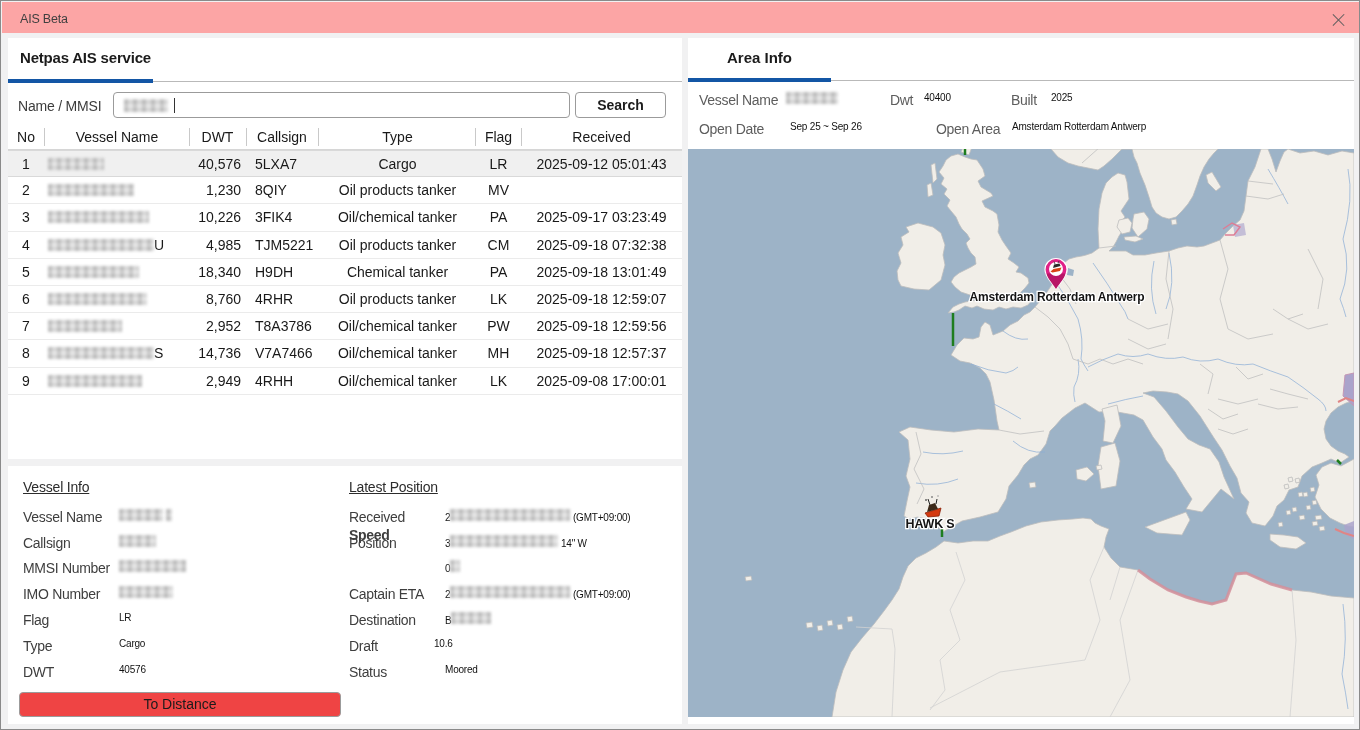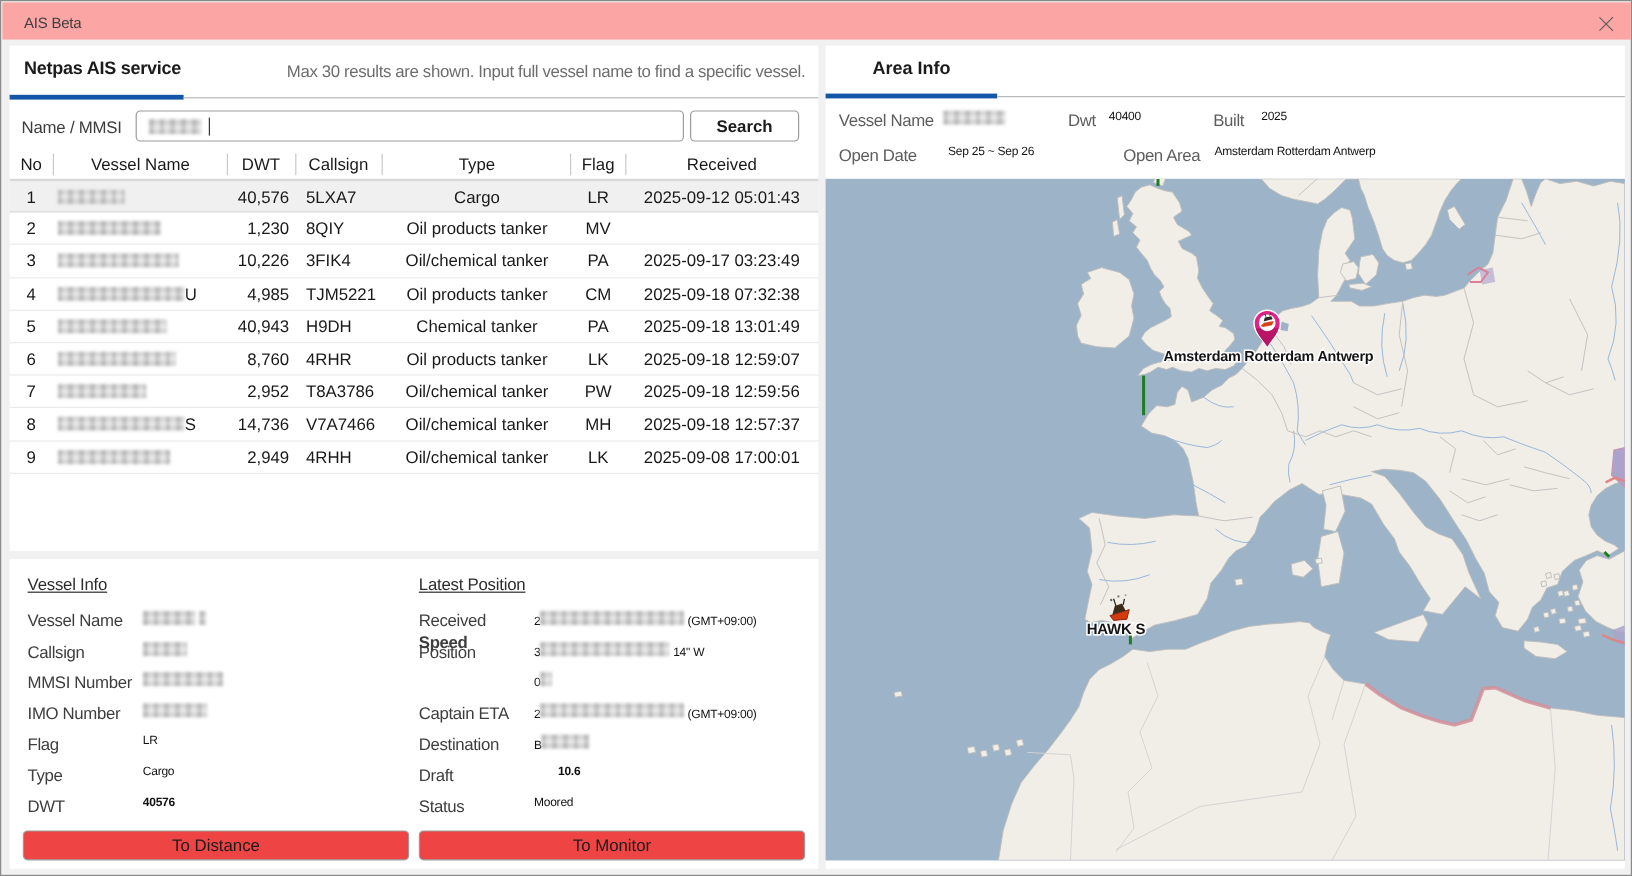--- a/index.html
+++ b/index.html
@@ -74,21 +74,20 @@
 <div id="win">
   <div id="titlebar">
       <span id="titletext">AIS Beta</span>
       <span id="closex"></span>
     </div>
   <div class="panel" id="pLeftTop"></div>
   <div class="panel" id="pLeftBot"></div>
   <div class="panel" id="pRight"></div>
 
   <div id="tabTitle">Netpas AIS service</div>
-  <div id="subTitle">Max 30 results are shown. Input full vessel name to find a specific vessel.</div>
   <div id="blueLine1"></div>
     <div id="grayLine1"></div>
 
   <div id="lblName">Name / MMSI</div>
   <div id="inpName">
       <span class="blur" id="inpBlur"></span>
       <span id="cursor"></span>
     </div>
   <div id="btnSearch">Search</div>
 
@@ -147,21 +146,21 @@
         <div class="c cCs">TJM5221</div>
         <div class="c cTy">Oil products tanker</div>
       <div class="c cFl">CM</div>
         <div class="c cRe">2025-09-18 07:32:38</div>
     </div>
     <div class="trow">
       <div class="c cNo">5</div>
         <div class="c cNa">
           <span class="blur" style="width:91px;height:12px;"></span>
         </div>
-      <div class="c cDw">40,943</div>
+      <div class="c cDw">18,340</div>
         <div class="c cCs">H9DH</div>
         <div class="c cTy">Chemical tanker</div>
       <div class="c cFl">PA</div>
         <div class="c cRe">2025-09-18 13:01:49</div>
     </div>
     <div class="trow">
       <div class="c cNo">6</div>
         <div class="c cNa">
           <span class="blur" style="width:99px;height:12px;"></span>
         </div>
@@ -213,39 +212,38 @@
   <div class="val" style="left:118px; top:534px;"><span class="blur" style="width:37px;height:12px;"></span></div>
   <div class="lbl" style="left:22px; top:559px;">MMSI Number</div>
   <div class="val" style="left:118px; top:559px;"><span class="blur" style="width:67px;height:12px;"></span></div>
   <div class="lbl" style="left:22px; top:585px;text-align:center;">IMO Number</div>
   <div class="val" style="left:118px; top:585px;"><span class="blur" style="width:54px;height:12px;"></span></div>
   <div class="lbl" style="left:22px; top:611px;">Flag</div>
   <div class="val" style="left:118px; top:611px;">LR</div>
   <div class="lbl" style="left:22px; top:637px;">Type</div>
   <div class="val" style="left:118px; top:637px;">Cargo</div>
   <div class="lbl" style="left:22px; top:663px;">DWT</div>
-  <div class="val" style="left:118px; top:663px;font-weight:bold;">40576</div>
+  <div class="val" style="left:118px; top:663px;">40576</div>
 
   <div class="lbl" style="left:348px; top:508px;">Received</div>
   <div class="val" style="left:444px; top:508px;">2<span class="blur" style="width:120px;height:12px;"></span> (GMT+09:00)</div>
   <div class="lbl" style="left:348px; top:534px;">Position</div>
   <div class="val" style="left:444px; top:534px;">3<span class="blur" style="width:108px;height:12px;"></span> 14" W</div>
   <div class="lbl" style="left:348px; top:526px;font-weight:bold;">Speed</div>
   <div class="val" style="left:444px; top:559px;">0<span class="blur" style="width:10px;height:12px;"></span></div>
   <div class="lbl" style="left:348px; top:585px;">Captain ETA</div>
   <div class="val" style="left:444px; top:585px;">2<span class="blur" style="width:120px;height:12px;"></span> (GMT+09:00)</div>
   <div class="lbl" style="left:348px; top:611px;">Destination</div>
   <div class="val" style="left:444px; top:611px;">B<span class="blur" style="width:40px;height:12px;"></span></div>
   <div class="lbl" style="left:348px; top:637px;">Draft</div>
-  <div class="val" style="left:464px; top:637px;font-weight:bold;">10.6</div>
+  <div class="val" style="left:433px; top:637px;">10.6</div>
   <div class="lbl" style="left:348px; top:663px;">Status</div>
   <div class="val" style="left:444px; top:663px;">Moored</div>
 
   <div class="btn" style="left:18px; top:691px; width:322px;">To Distance</div>
-  <div class="btn" style="left:348px; top:691px; width:322px;">To Monitor</div>
 
   <div id="cardTitle">Area Info</div>
   <div id="blueLine2"></div>
     <div id="grayLine2"></div>
 
   <div class="lbl" style="left:698px; top:91px; color:#5d5d5d;">Vessel Name</div>
   <div class="val" style="left:785px; top:91px;"><span class="blur" style="width:52px;height:12px;"></span></div>
   <div class="lbl" style="left:889px; top:91px; color:#5d5d5d;">Dwt</div>
   <div class="val" style="left:923px; top:91px;">40400</div>
   <div class="lbl" style="left:1010px; top:91px; color:#5d5d5d;">Built</div>

